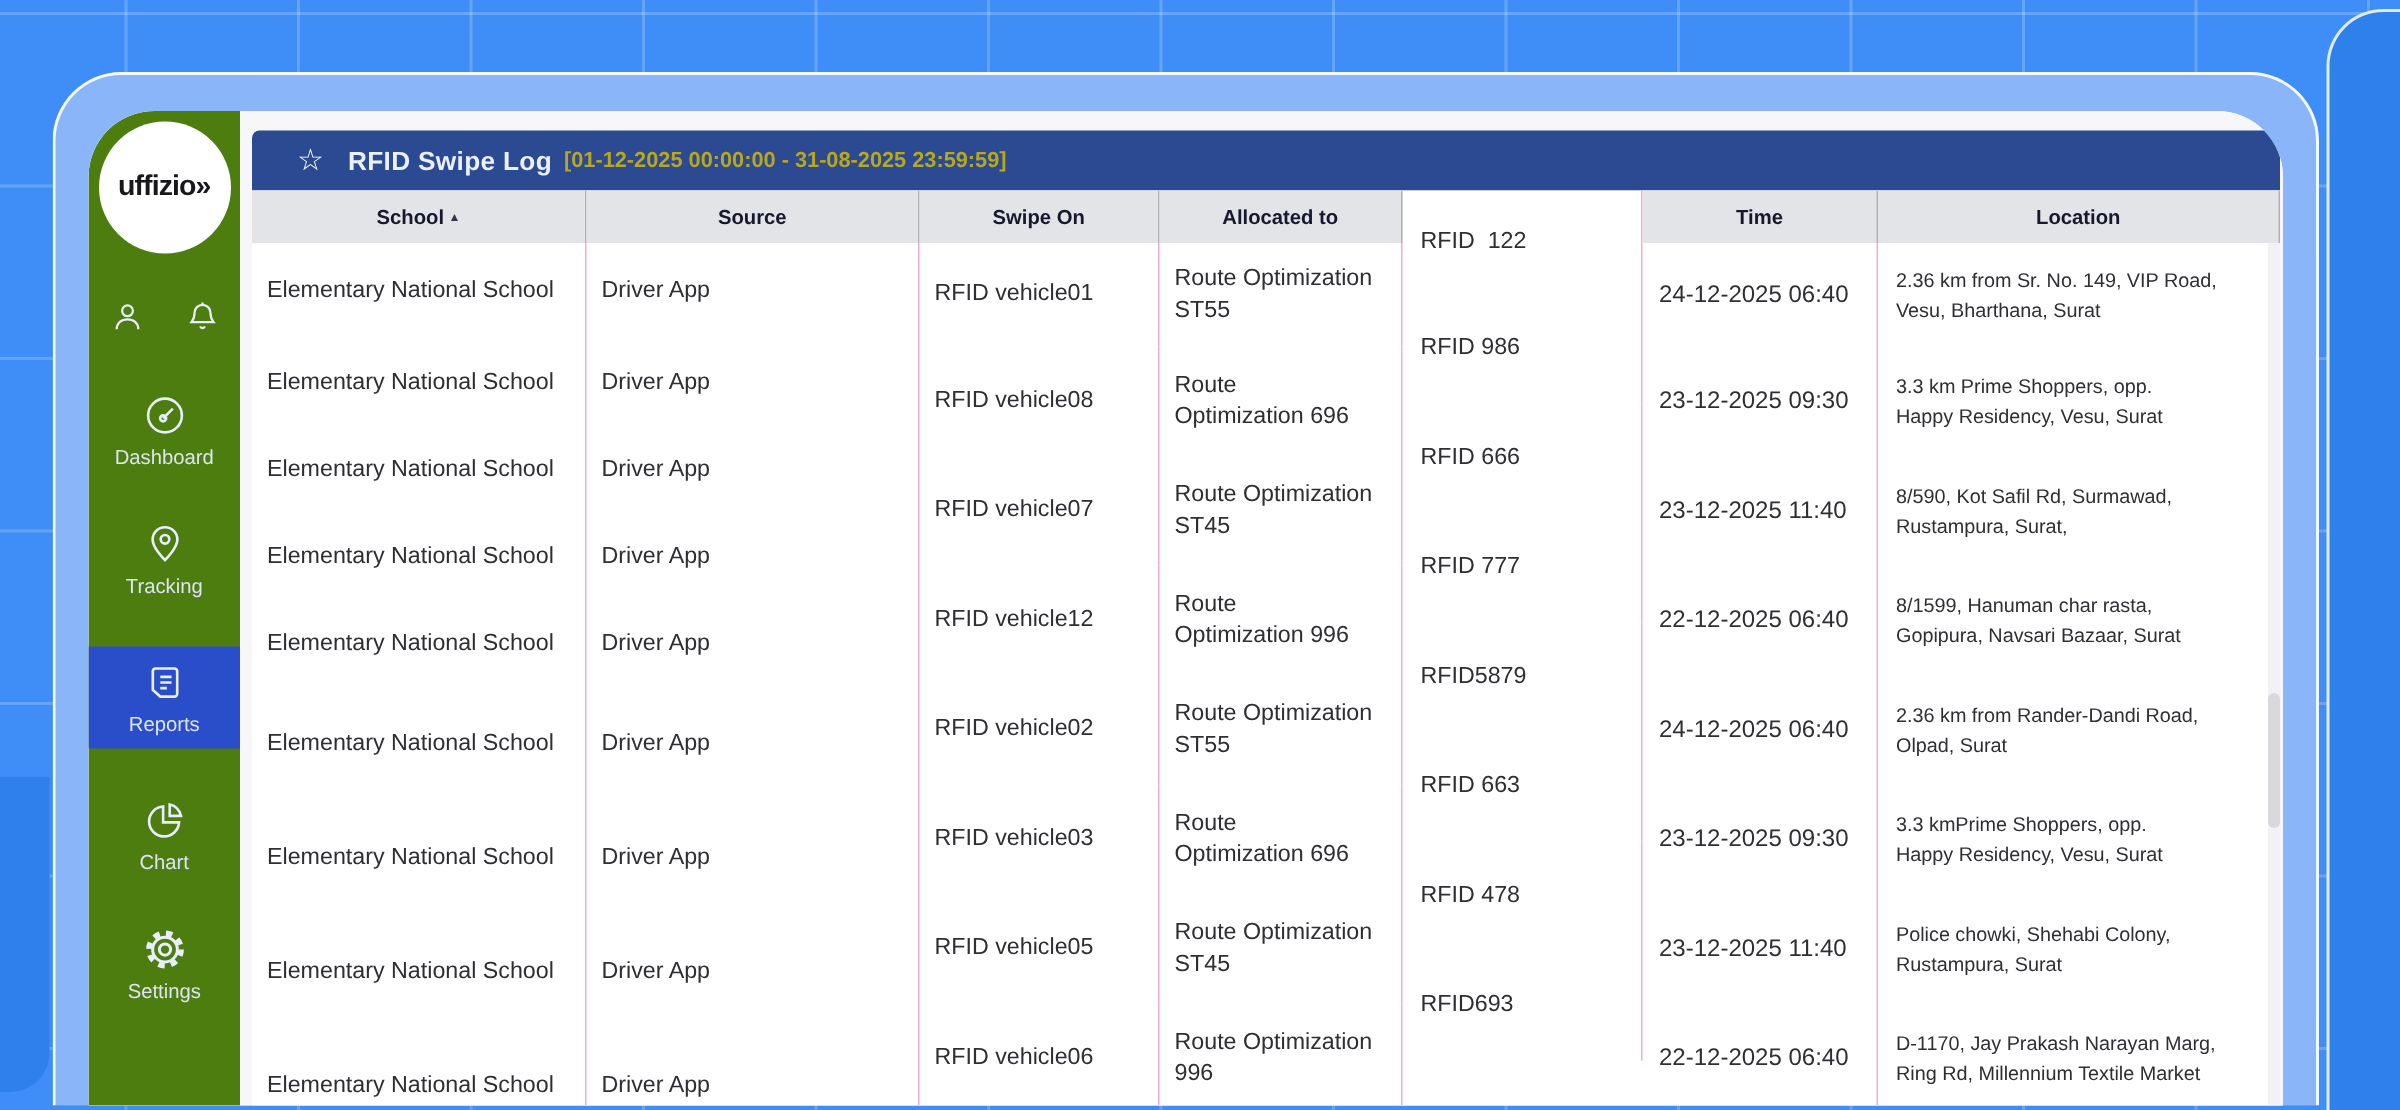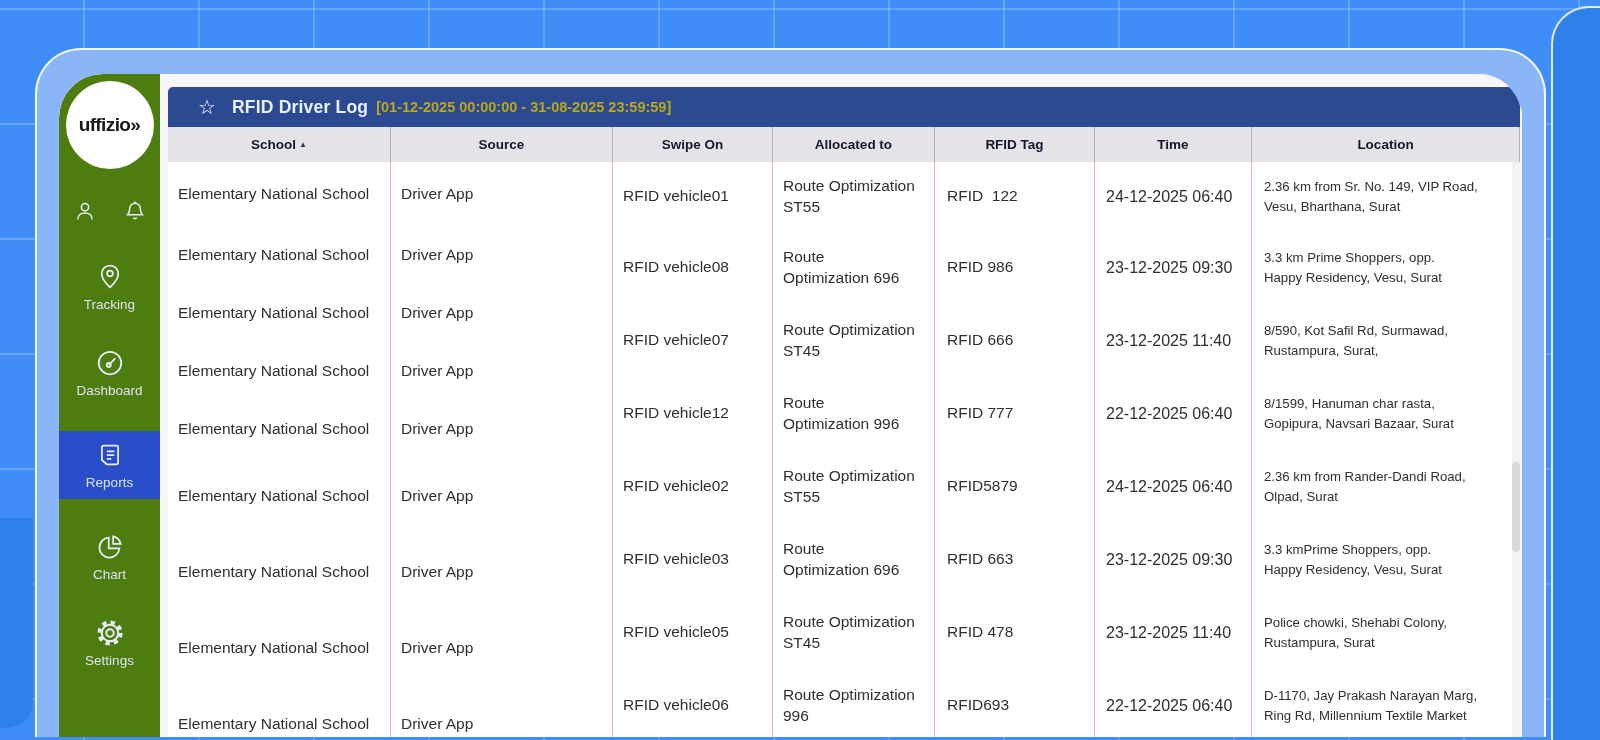--- a/index.html
+++ b/index.html
@@ -121,32 +121,32 @@
         <svg viewBox="0 0 24 24">
           <path d="M12 4.2a5.3 5.3 0 0 0-5.3 5.3c0 4-1.4 5.3-2.1 6.3h14.8c-.7-1-2.1-2.3-2.1-6.3A5.3 5.3 0 0 0 12 4.2z"></path>
           <path d="M10.4 18.6a1.7 1.7 0 0 0 3.2 0"></path>
           <path d="M12 2.6v1.6"></path>
         </svg>
       </div>
 
       <nav class="menu">
         <div class="mitem">
           <svg class="micon" viewBox="0 0 24 24">
-            <path d="M12 2.8c-3.7 0-6.6 2.9-6.6 6.5 0 4.6 6.6 11 6.6 11s6.6-6.4 6.6-11c0-3.6-2.9-6.5-6.6-6.5z"></path>
-            <circle cx="12" cy="9.2" r="2.3"></circle>
-          </svg>
-          <span class="mlabel">Tracking</span>
-        </div>
-        <div class="mitem">
-          <svg class="micon" viewBox="0 0 24 24">
             <circle cx="12" cy="12" r="9"></circle>
             <path d="M11 13.5l5.2-5.2"></path>
             <circle cx="11" cy="13.5" r="1.6"></circle>
           </svg>
           <span class="mlabel">Dashboard</span>
+        </div>
+        <div class="mitem">
+          <svg class="micon" viewBox="0 0 24 24">
+            <path d="M12 2.8c-3.7 0-6.6 2.9-6.6 6.5 0 4.6 6.6 11 6.6 11s6.6-6.4 6.6-11c0-3.6-2.9-6.5-6.6-6.5z"></path>
+            <circle cx="12" cy="9.2" r="2.3"></circle>
+          </svg>
+          <span class="mlabel">Tracking</span>
         </div>
         <div class="mitem active">
           <svg class="micon" viewBox="0 0 24 24">
             <path d="M7 4.5h10a1.5 1.5 0 0 1 1.5 1.5v12a1.5 1.5 0 0 1-1.5 1.5H9.5L5.5 16V6A1.5 1.5 0 0 1 7 4.5z"></path>
             <path d="M9.5 9h6M9.5 12h6M9.5 15h3.5"></path>
           </svg>
           <span class="mlabel">Reports</span>
         </div>
         <div class="mitem">
           <svg class="micon" viewBox="0 0 24 24">
@@ -163,21 +163,21 @@
           </svg>
           <span class="mlabel">Settings</span>
         </div>
       </nav>
     </aside>
 
     <main class="content">
       <div class="report">
         <div class="rheader">
           <span class="star">☆</span>
-          <span class="rtitle">RFID Driver Log</span>
+          <span class="rtitle">RFID Swipe Log</span>
           <span class="rdates">[01-12-2025 00:00:00 - 31-08-2025 23:59:59]</span>
         </div>
         <div class="tbl">
 
           <div class="tcol c-school grid-a">
               <div class="th">
                 <span>School</span>
                 <span class="sort">▲</span>
               </div>
               <div class="cells">
@@ -240,23 +240,20 @@
 ST55</div>
                 <div class="cell">Route
 Optimization 696</div>
                 <div class="cell">Route Optimization
 ST45</div>
                 <div class="cell">Route Optimization
 996</div>
               </div>
             </div>
             <div class="tcol c-rfid_tag grid-b">
-              <div class="th">
-                <span>RFID Tag</span>
-              </div>
               <div class="cells">
                 <div class="cell">RFID  122</div>
                 <div class="cell">RFID 986</div>
                 <div class="cell">RFID 666</div>
                 <div class="cell">RFID 777</div>
                 <div class="cell">RFID5879</div>
                 <div class="cell">RFID 663</div>
                 <div class="cell">RFID 478</div>
                 <div class="cell">RFID693</div>
               </div>

